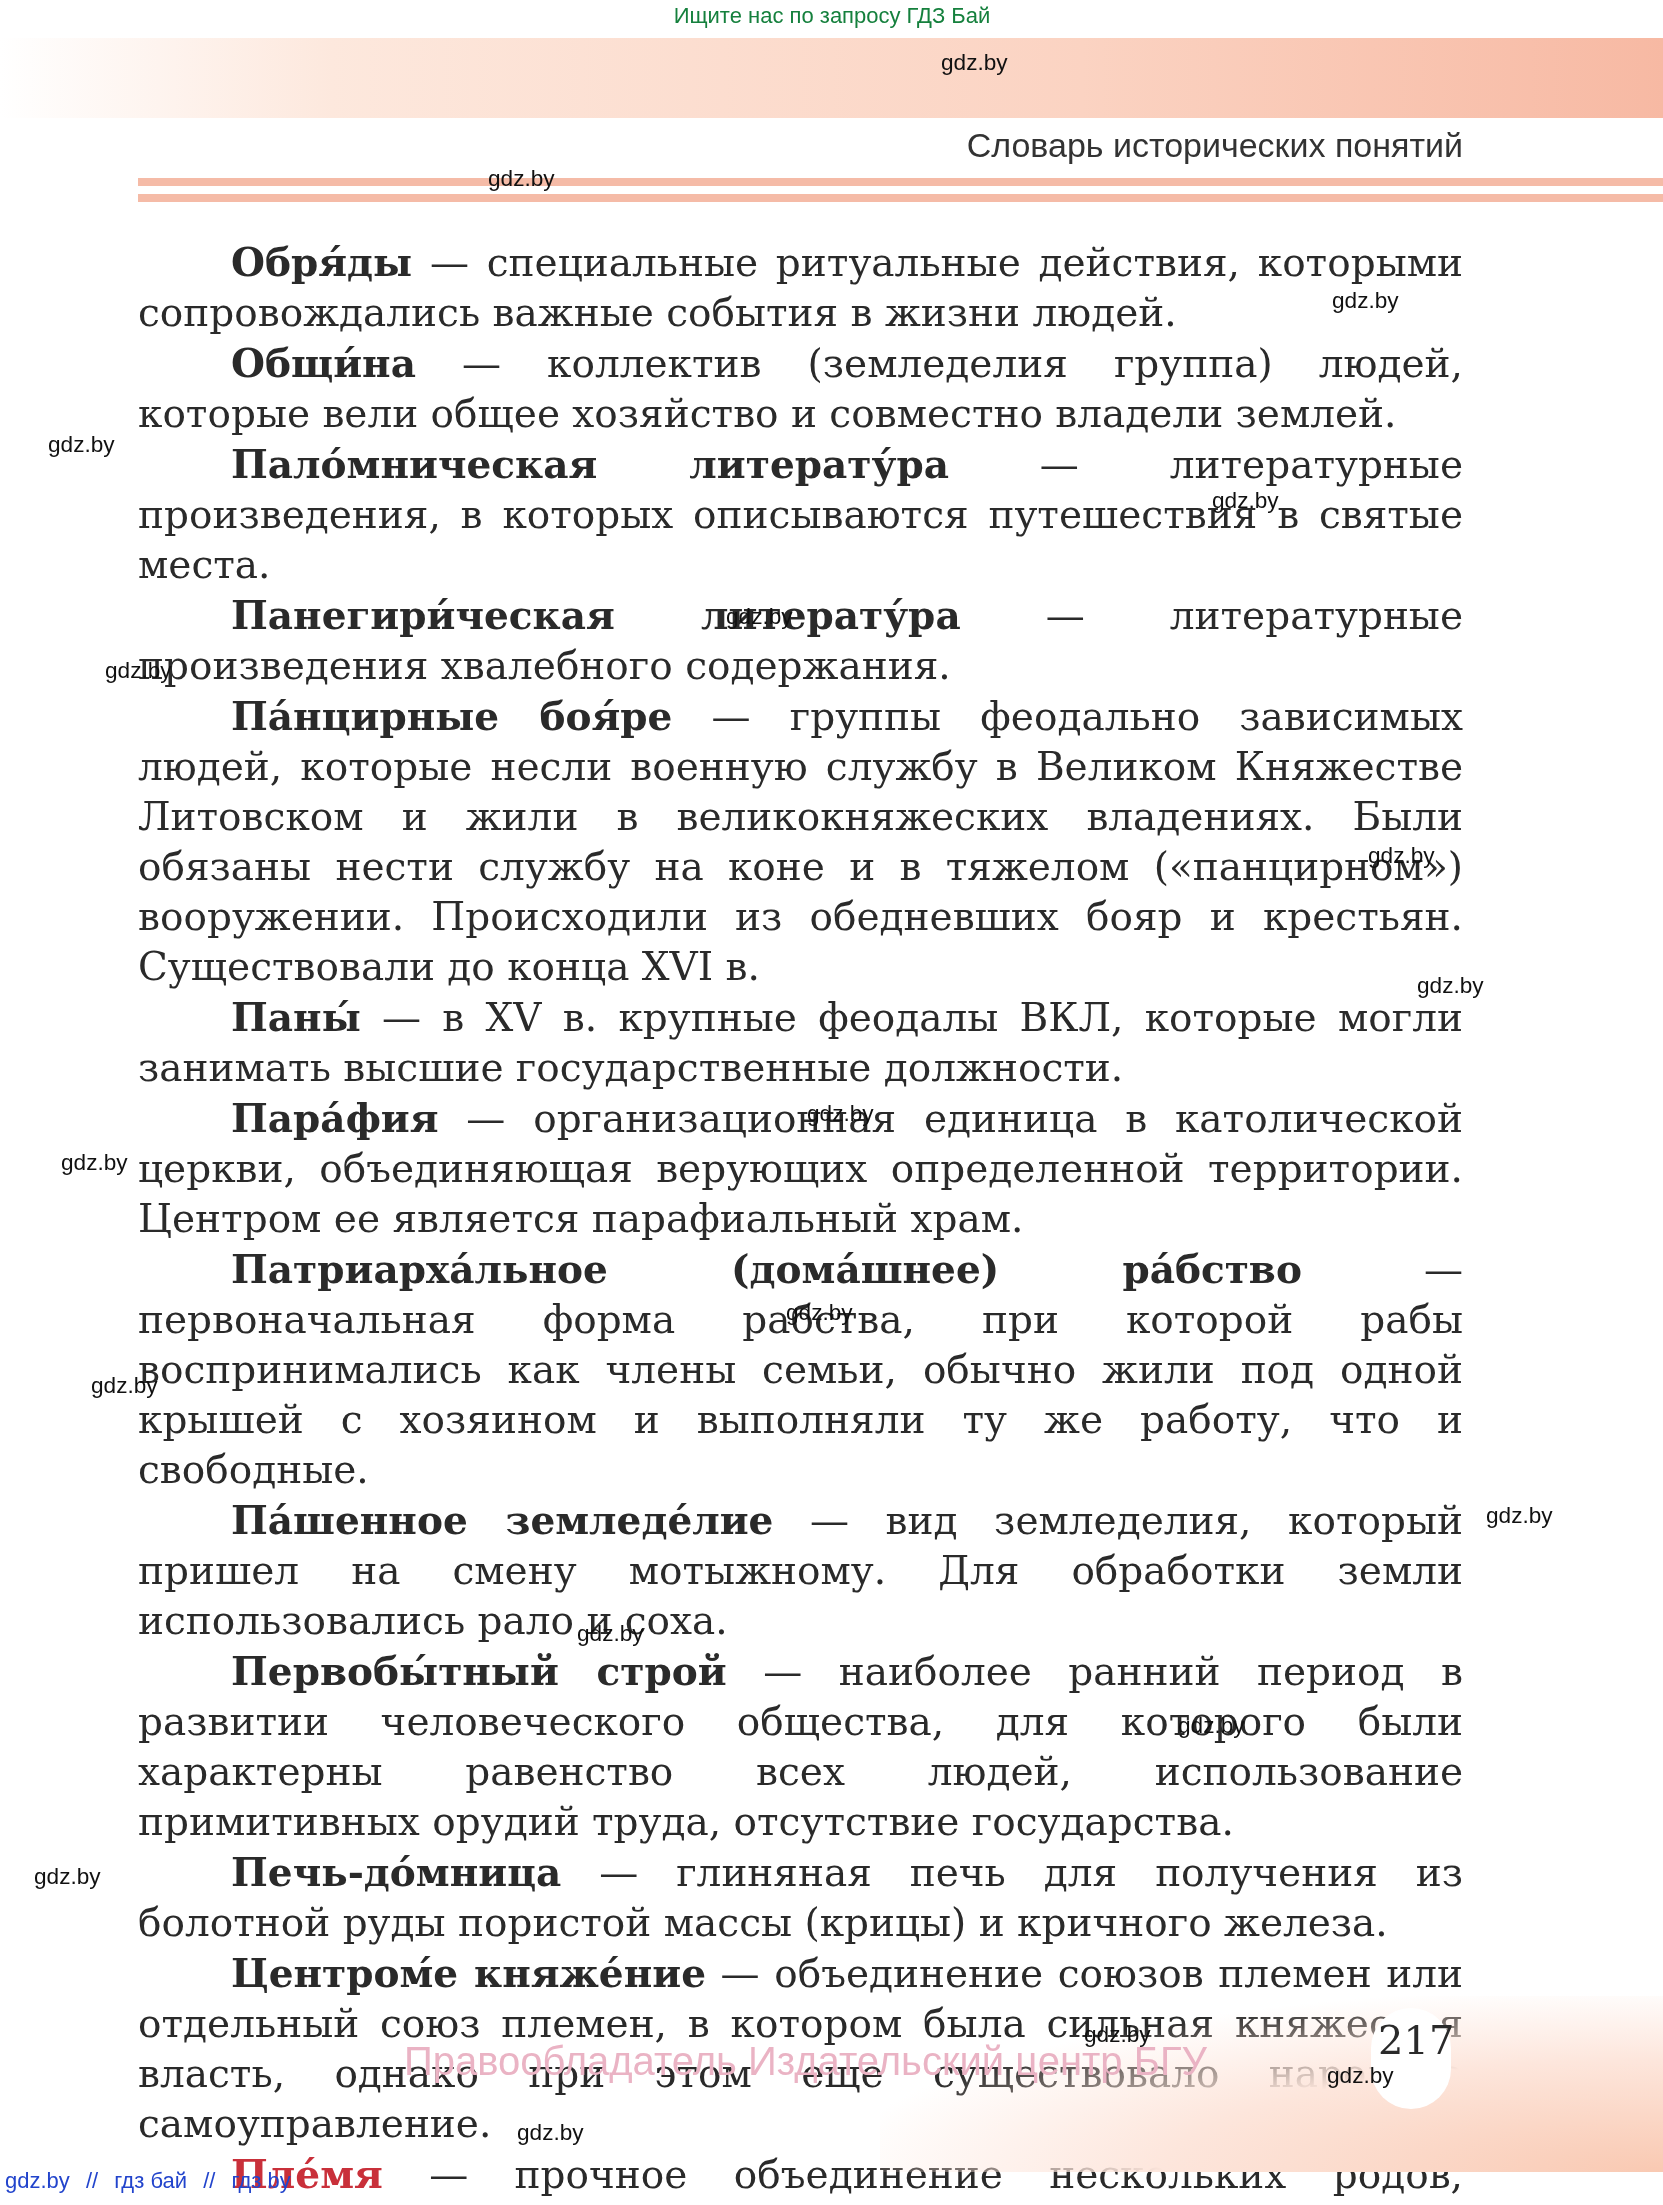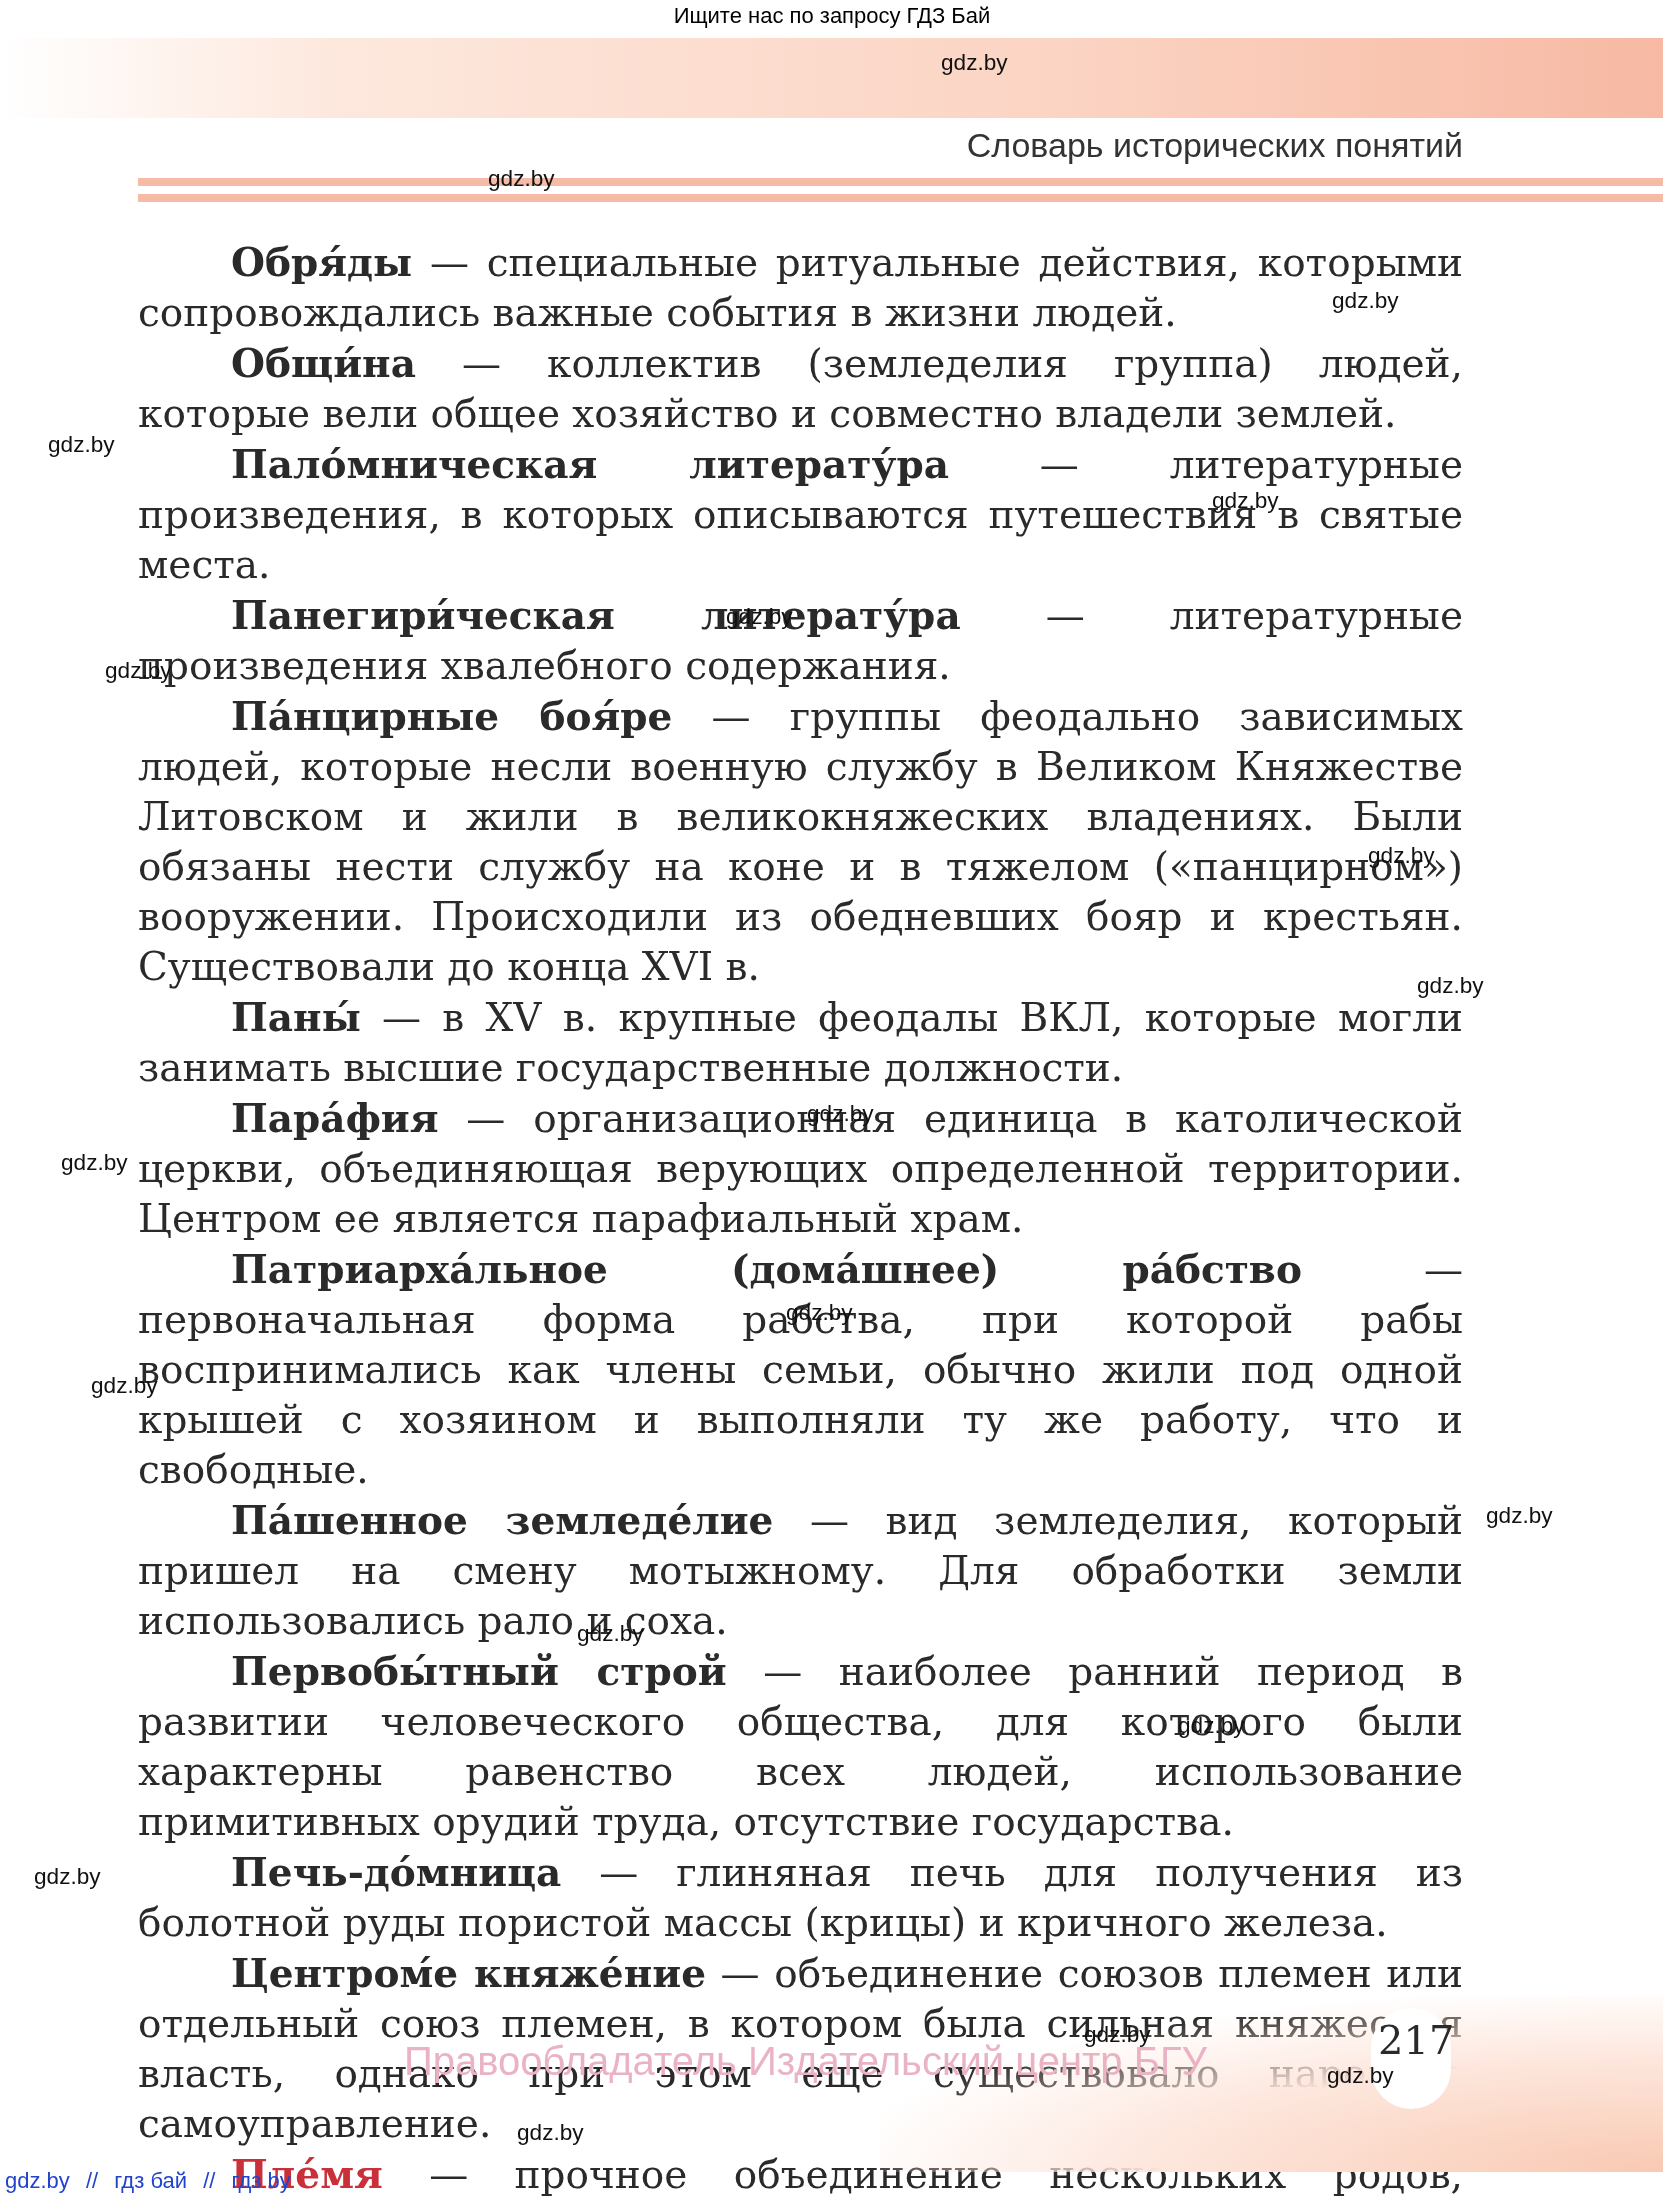--- a/index.html
+++ b/index.html
@@ -5,21 +5,21 @@
   html, body { margin: 0; padding: 0; }
   body {
     width: 1664px; height: 2205px; position: relative; overflow: hidden;
     background: #ffffff;
     font-family: "DejaVu Serif", "Liberation Serif", serif;
     color: #2a2a2a;
   }
   .abs { position: absolute; }
   .top-banner-text {
     top: 3.4px; left: 0; width: 1664px; text-align: center;
-    font-family: "Liberation Sans", sans-serif; font-size: 22px; color: #000000;
+    font-family: "Liberation Sans", sans-serif; font-size: 22px; color: #15803d;
   }
   .header-band {
     top: 38px; left: 0; width: 1664px; height: 80px;
     background: linear-gradient(to right, #ffffff 0%, #fde8dd 20%, #fbd3c2 65%, #f7b9a3 100%);
   }
   .running-head {
     top: 126px; right: 201px;
     font-family: "Liberation Sans", sans-serif; font-size: 34px; color: #333;
   }
   .rule { left: 138px; right: 0; height: 8.4px; background: #f5bba7; }

